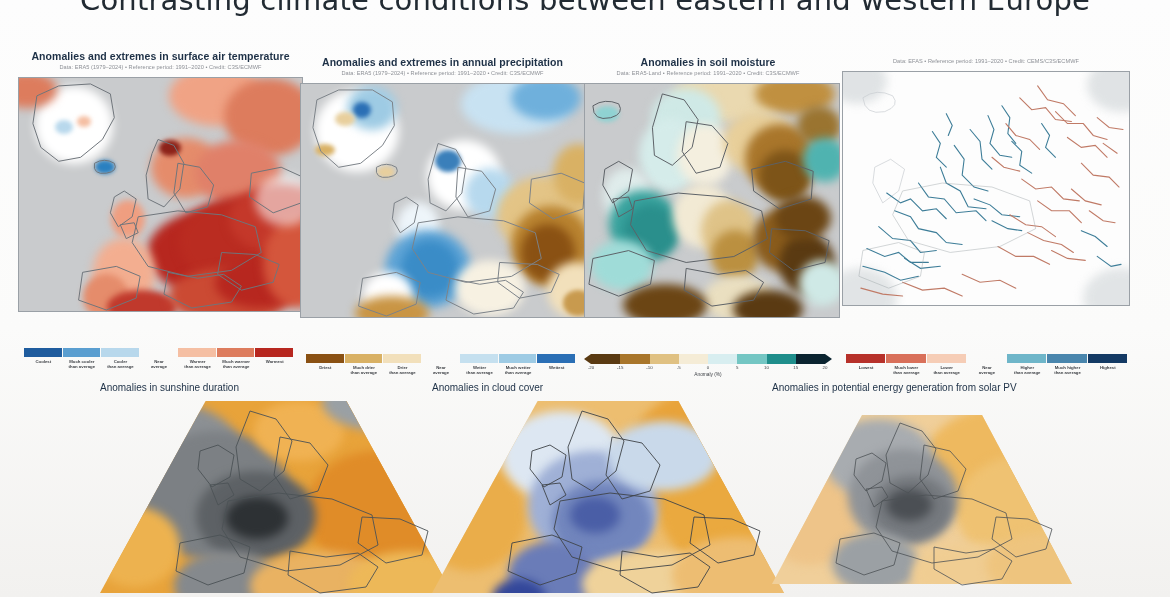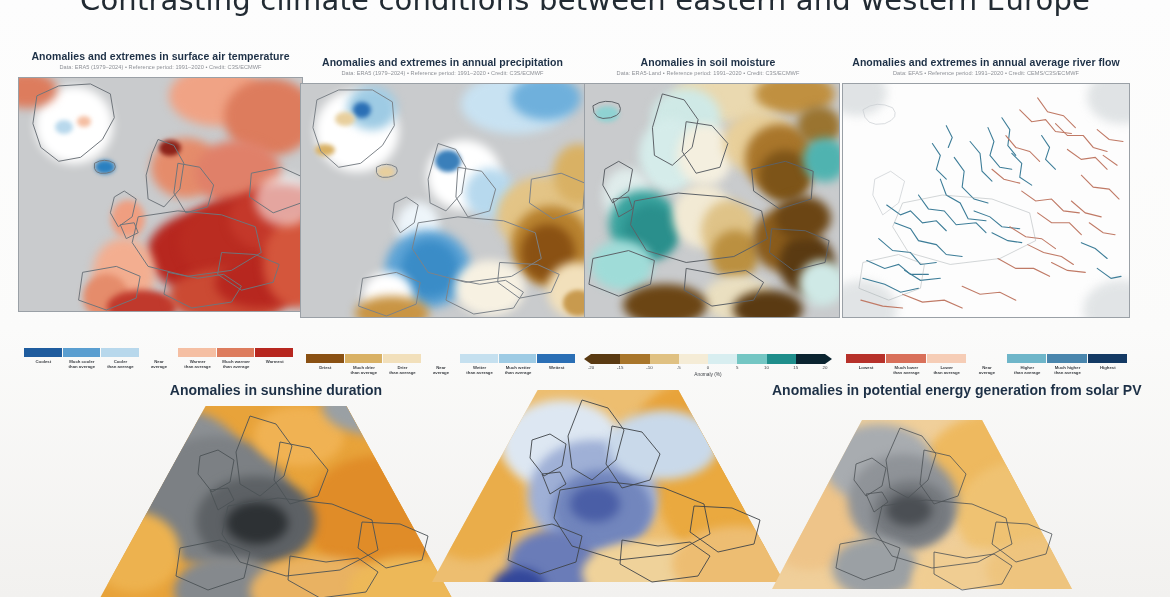--- a/index.html
+++ b/index.html
@@ -111,23 +111,22 @@
   }
   .cbar-axis-label {
     text-align: center;
     font-size: 4.8px;
     color: #3c3f44;
     margin-top: -1px;
   }
 
   
   .conic-title {
-    text-align: center;
-    font-size: 14px;
-    font-weight: bold;
+    font-size: 10px;
+    font-weight: normal;
     color: #1d3046;
     white-space: nowrap;
   }
   .conic-holder { position: relative; }
   .conic-clip {
     position: absolute; inset: 0;
     -webkit-clip-path: polygon(30% 0%, 70% 0%, 100% 96%, 0% 96%);
     clip-path: polygon(30% 0%, 70% 0%, 100% 96%, 0% 96%);
     overflow: hidden;
   }
@@ -367,21 +366,20 @@
           <div class="legend-lab" style="flex: 1 1 0px;">Wetter
 than average</div>
           <div class="legend-lab" style="flex: 1 1 0px;">Much wetter
 than average</div>
           <div class="legend-lab" style="flex: 1 1 0px;">Wettest</div>
         </div>
     </div>
   </div>
 
   <div class="panel" style="left:842px; top:56px; width:288px;">
-    <div class="panel-title">Anomalies and extremes in annual average river flow</div>
     <div class="panel-sub">Data: EFAS • Reference period: 1991–2020 • Credit: CEMS/C3S/ECMWF</div>
     <div class="map-frame" style="margin-top:5px; height:235px; background:#fdfdfd;">
       <div class="map-inner">
         <div class="blob h" style="left:-16px; top:-14px; width:60px; height:46px; background:#dbdfe1; opacity:.85;"></div>
         <div class="blob h" style="left:244px; top:-14px; width:70px; height:54px; background:#dbdfe1; opacity:.85;"></div>
         <div class="blob h" style="left:-18px; top:196px; width:72px; height:60px; background:#dbdfe1; opacity:.8;"></div>
         <div class="blob h" style="left:240px; top:196px; width:76px; height:60px; background:#dbdfe1; opacity:.8;"></div>
       </div>
       <div class="coast">
         <svg viewBox="0 0 288 235" preserveAspectRatio="none">
@@ -498,20 +496,21 @@
             <path d="M80 142 l40 -8 l30 12 l-6 26 l-36 12 l-32 -14 Z"></path>
             <path d="M190 150 l36 6 l32 -4 l20 14 l-12 20 l-46 6 l-32 -18 Z"></path>
             <path d="M262 116 l38 2 l28 12 l-6 24 l-36 8 l-28 -20 Z"></path>
           </g>
         </svg>
       </div>
     </div>
   </div>
 
   <div class="panel" style="left:432px; top:382px; width:352px;">
+    <div class="conic-title">Anomalies in cloud cover</div>
     <div class="conic-holder" style="margin-top:8px; height:200px;">
       <div class="conic-clip">
         <div class="conic-bg" style="background:#edbe70;"></div>
         <div class="blob h" style="left:196px; top:-16px; width:190px; height:140px; background:#e8a33a;"></div>
         <div class="blob h" style="left:226px; top:40px;  width:150px; height:130px; background:#eaa93f;"></div>
         <div class="blob h" style="left:-16px; top:60px;  width:110px; height:110px; background:#eaad4a;"></div>
         <div class="blob h" style="left:70px;  top:10px;  width:120px; height:90px;  background:#dde7f2;"></div>
         <div class="blob h" style="left:96px;  top:50px;  width:130px; height:110px; background:#9fb0d6;"></div>
         <div class="blob h" style="left:120px; top:80px;  width:100px; height:80px;  background:#7286bd;"></div>
         <div class="blob h" style="left:138px; top:96px;  width:50px;  height:36px;  background:#4a5ea6;"></div>

